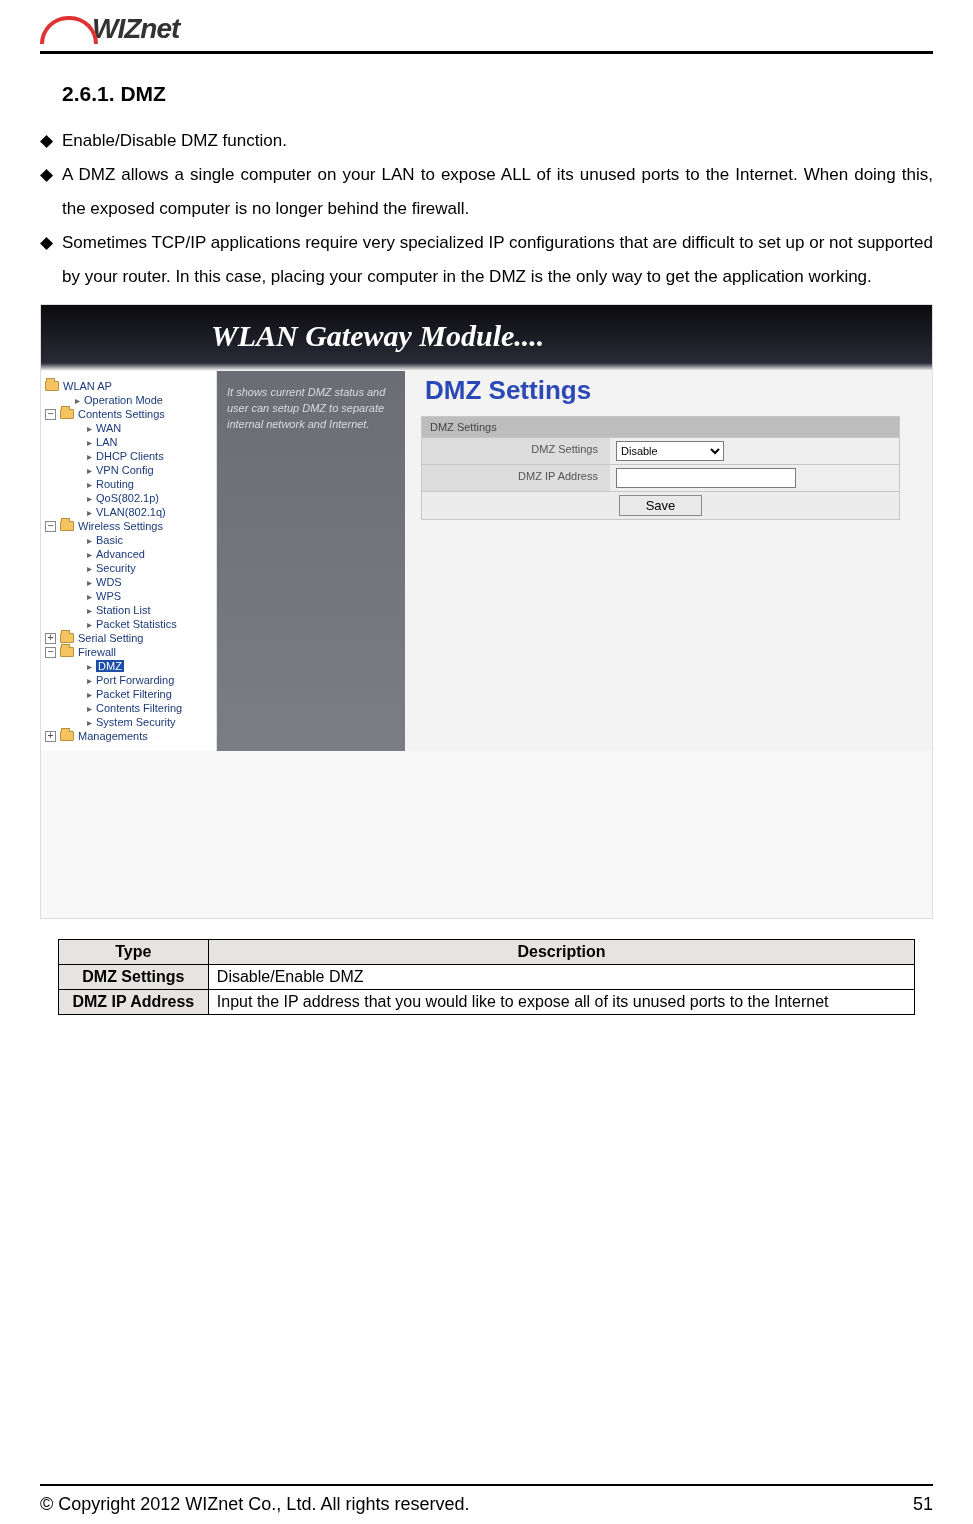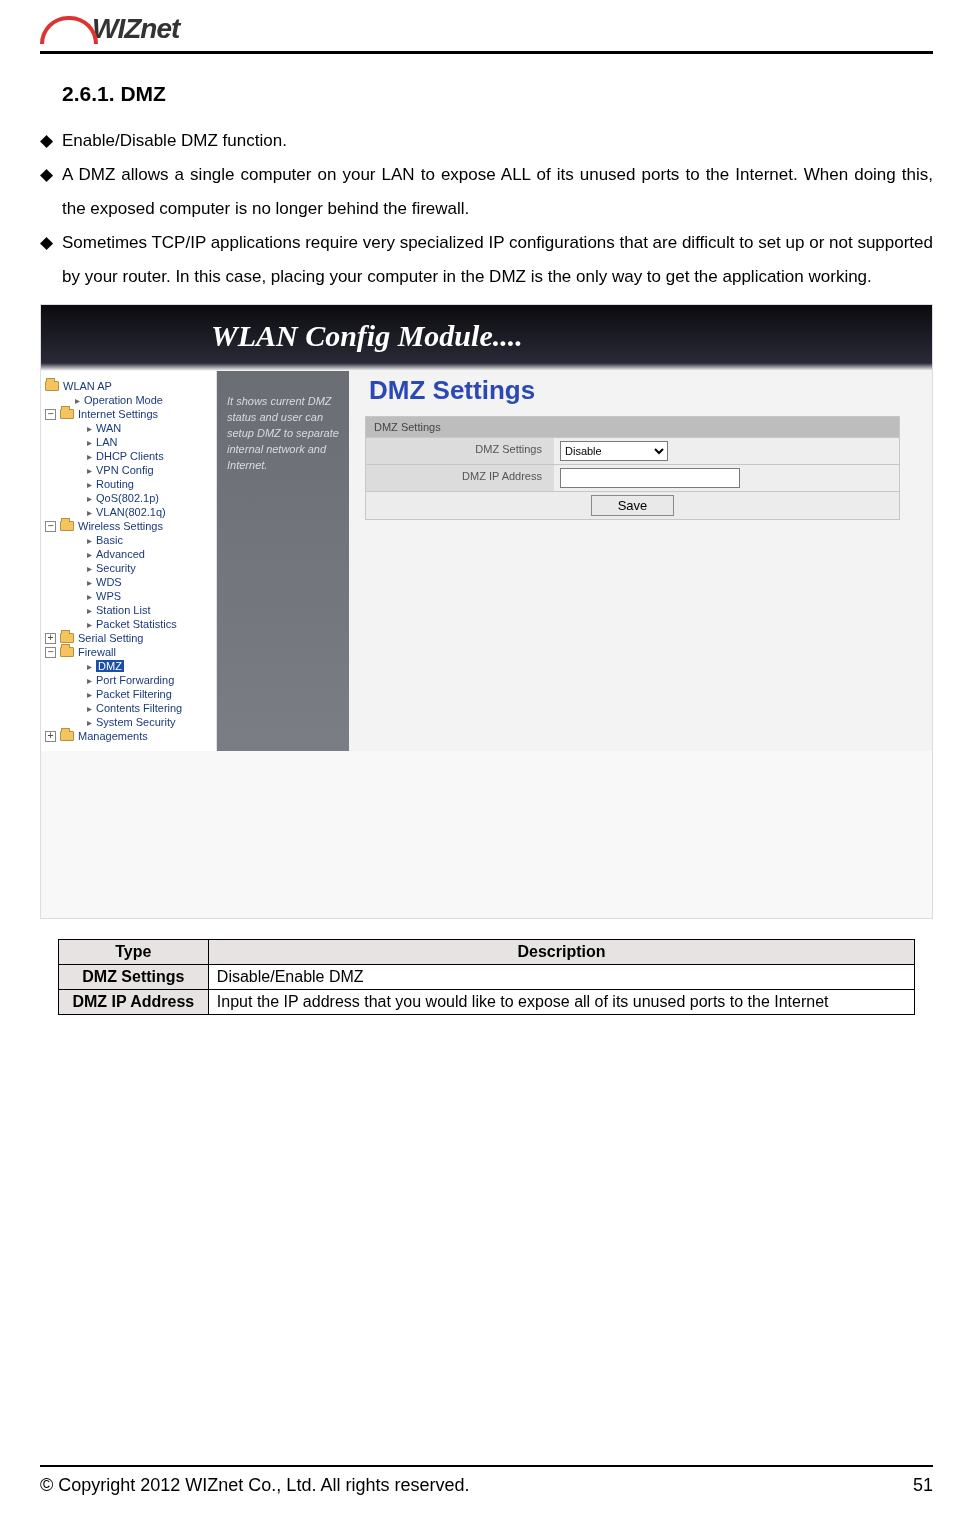--- a/index.html
+++ b/index.html
@@ -138,27 +138,27 @@
     padding-left: 2px;
   }
   .leaf { padding-left: 28px; }
   .leaf-2 { padding-left: 40px; }
   .selected span.lbl {
     background: #1a4ea8;
     color: #fff;
     padding: 0 2px;
   }
   .midcol {
-    width: 132px;
+    width: 188px;
     background: linear-gradient(#6a6d73, #7a7d83);
     color: #d9dbe0;
     font-family: Verdana, Tahoma, sans-serif;
     font-size: 11px;
     font-style: italic;
-    padding: 23px 10px;
+    padding: 14px 10px;
     line-height: 1.45;
   }
   .maincol {
     flex: 1;
     background: #f3f3f3;
     padding: 4px 32px 10px 16px;
   }
   .dmz-title {
     color: #2b49b5;
     font-family: "Trebuchet MS", Verdana, sans-serif;
@@ -238,21 +238,21 @@
   table.desc td.key {
     background: #e7e3e3;
     font-weight: bold;
     text-align: center;
     width: 150px;
   }
 
   .footer {
     position: absolute;
     left: 40px; right: 40px;
-    bottom: 28px;
+    bottom: 9px;
   }
   .bot-rule {
     height: 2px;
     background: #000;
     margin-bottom: 8px;
   }
   .foot-row {
     display: flex;
     justify-content: space-between;
     font-size: 18px;
@@ -280,37 +280,37 @@
       <div class="mark">◆</div>
       <div class="txt">A DMZ allows a single computer on your LAN to expose ALL of its unused ports to the Internet. When doing this, the exposed computer is no longer behind the firewall.</div>
     </div>
     <div class="row">
       <div class="mark">◆</div>
       <div class="txt">Sometimes TCP/IP applications require very specialized IP configurations that are difficult to set up or not supported by your router. In this case, placing your computer in the DMZ is the only way to get the application working.</div>
     </div>
   </div>
 
   <div class="shot">
-    <div class="banner">WLAN Config Module....</div>
+    <div class="banner">WLAN Gateway Module....</div>
     <div class="shot-body">
 
       <div class="nav">
         <div class="nav-item">
           <span class="folder"></span>
           <span class="lbl">WLAN AP</span>
         </div>
         <div class="nav-item leaf">
           <span class="leaf-arrow">▸</span>
           <span class="lbl">Operation Mode</span>
         </div>
 
         <div class="nav-item">
           <span class="pm">−</span>
           <span class="folder"></span>
-          <span class="lbl">Internet Settings</span>
+          <span class="lbl">Contents Settings</span>
         </div>
         <div class="nav-item leaf-2">
             <span class="leaf-arrow">▸</span>
             <span class="lbl">WAN</span>
           </div>
         <div class="nav-item leaf-2">
             <span class="leaf-arrow">▸</span>
             <span class="lbl">LAN</span>
           </div>
         <div class="nav-item leaf-2">

